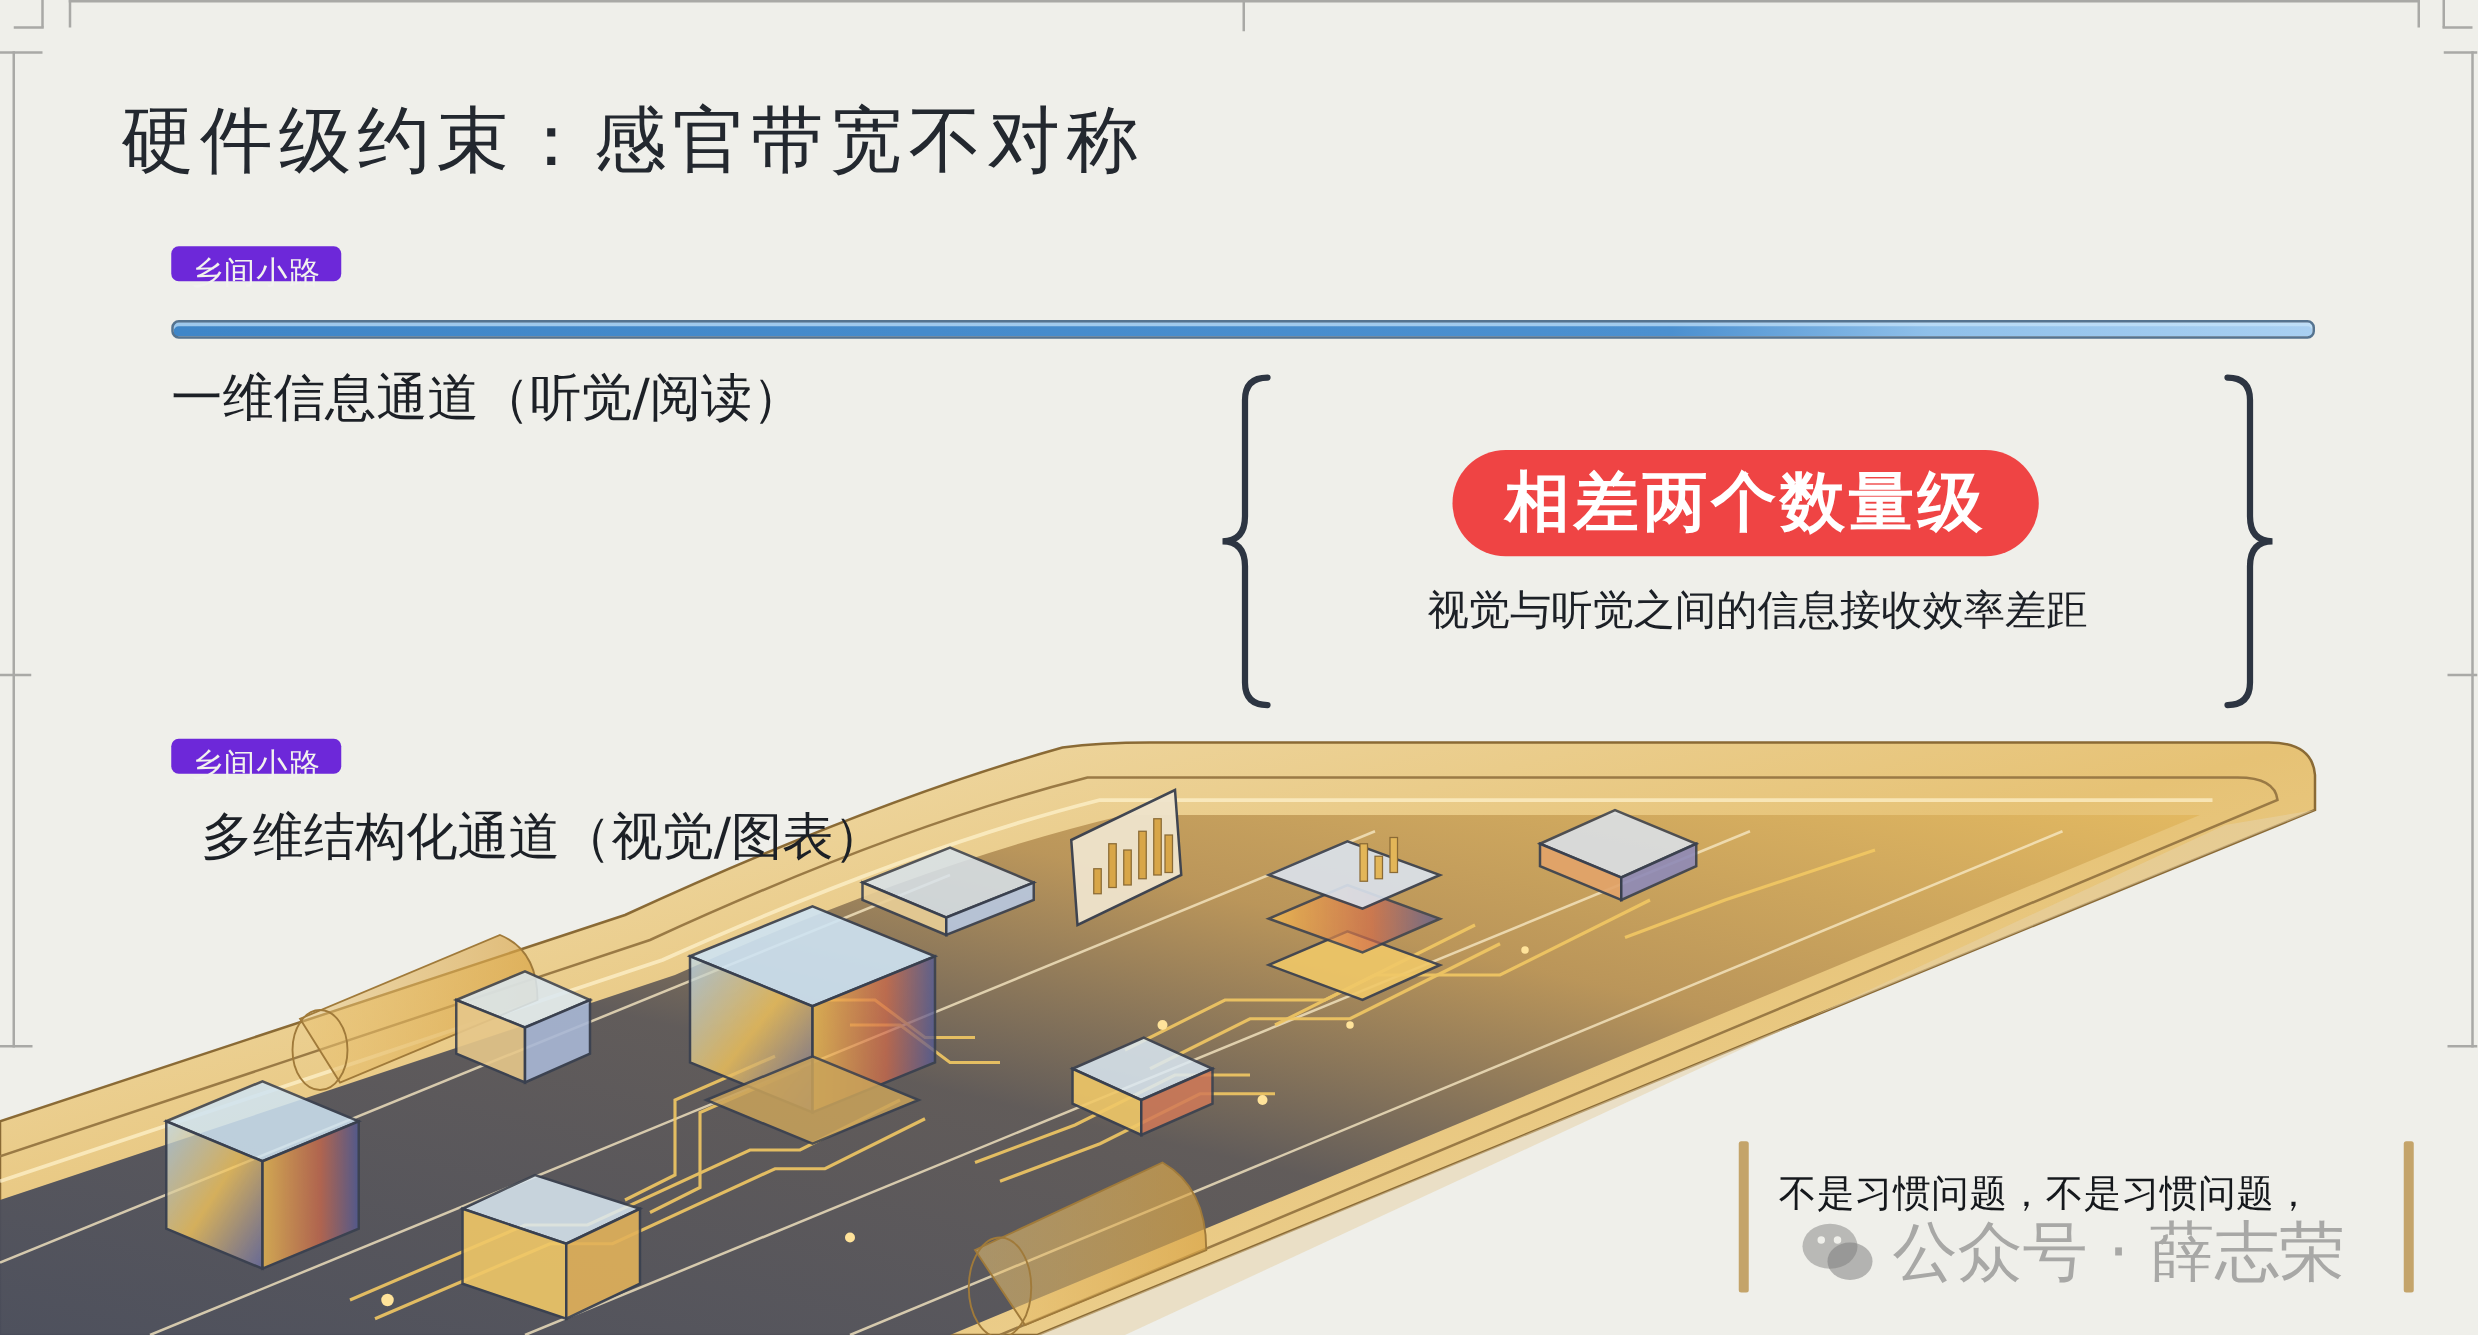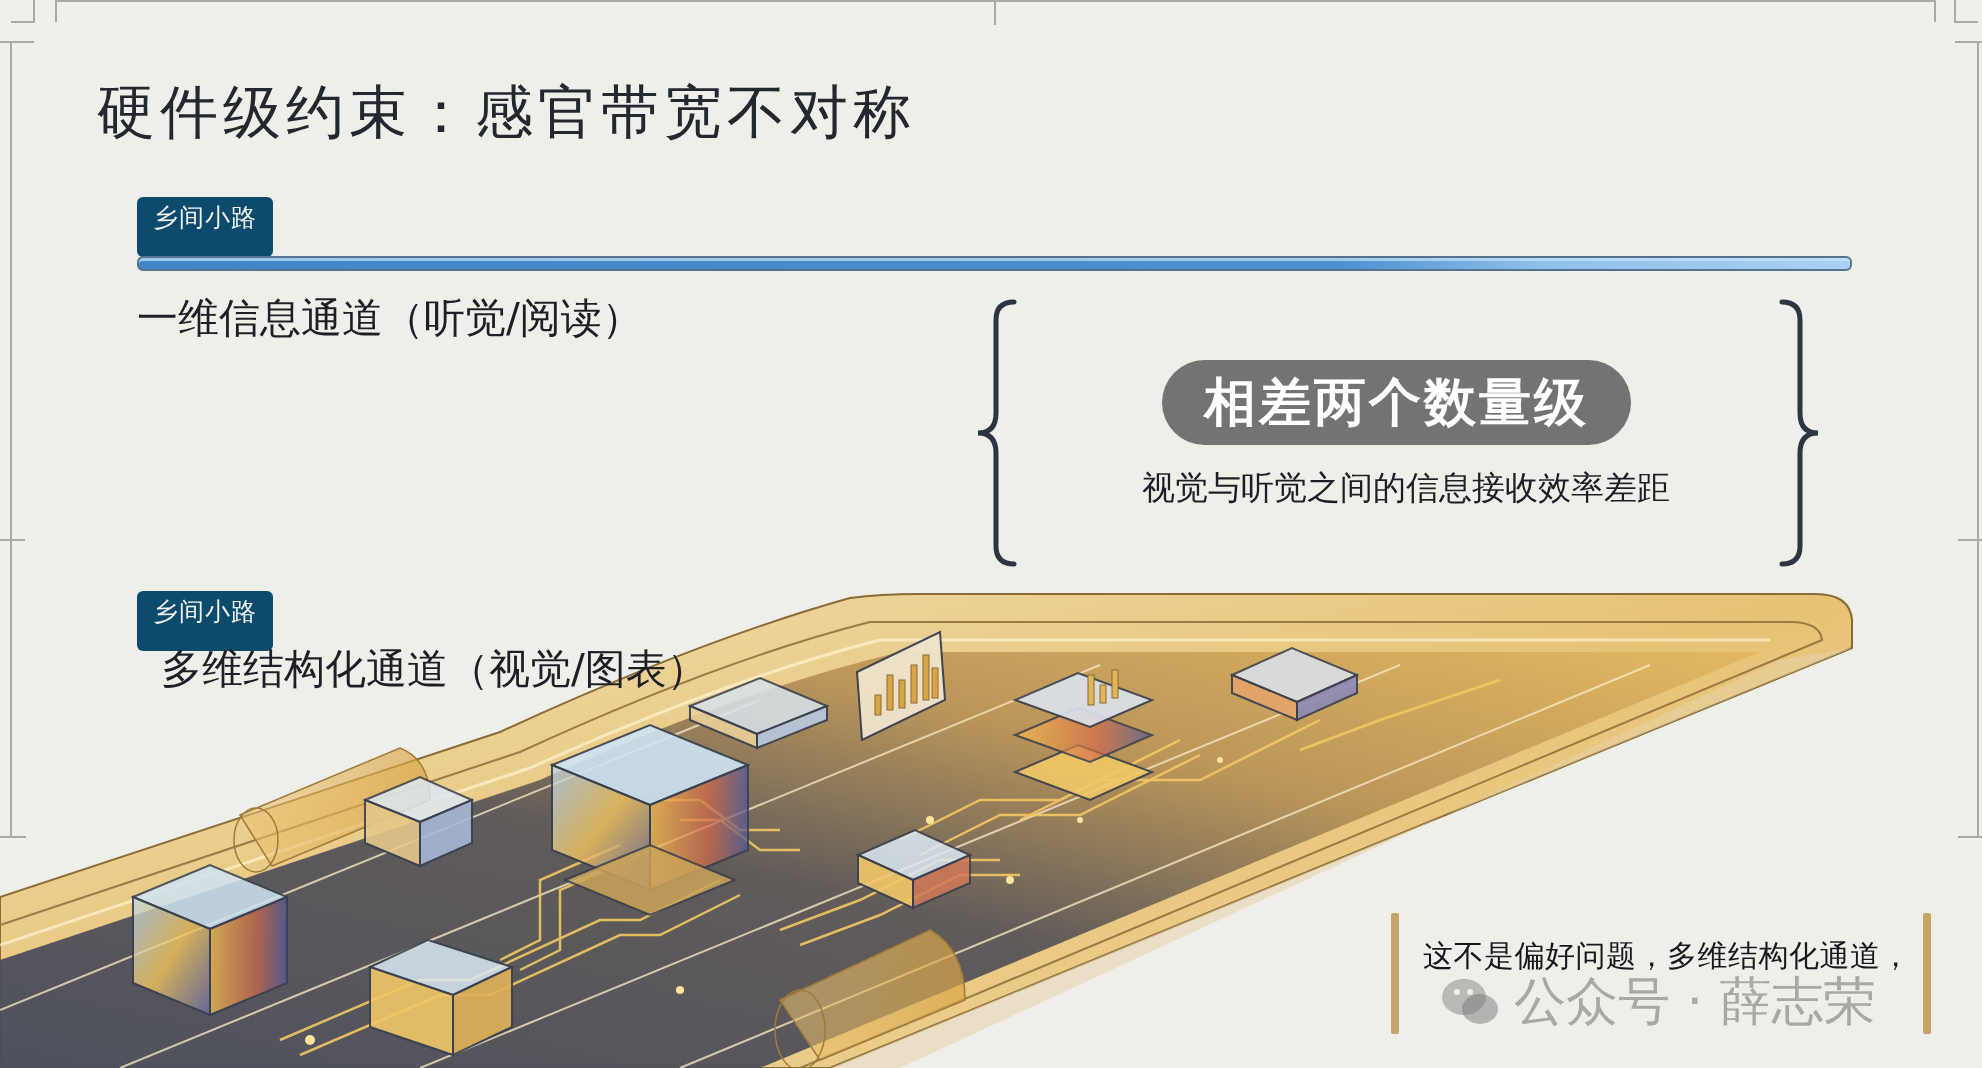--- a/index.html
+++ b/index.html
@@ -10,39 +10,39 @@
     color: #1f2630;
   }
   .frame-line { position: absolute; background: #a9a9a6; }
   .illustration { position: absolute; left: 0; top: 0; width: 1982px; height: 1068px; z-index: 1; }
   .page-title {
     position: absolute; left: 97px; top: 74px; margin: 0;
     font-size: 58px; font-weight: normal; letter-spacing: 5px; color: #23282f;
     white-space: nowrap; z-index: 2;
   }
   .tag {
-    position: absolute; left: 137px; height: 60px; width: 136px; box-sizing: border-box;
-    background: #0c4a6e; color: #f2f2ee; border-radius: 6px;
+    position: absolute; left: 137px; height: 28px; width: 136px; box-sizing: border-box;
+    background: #6d28d9; color: #f2f2ee; border-radius: 6px;
     font-size: 25px; line-height: 42px; text-align: center; letter-spacing: 1px;
     z-index: 2;
   }
   .lane-text {
     position: absolute; left: 137px; font-size: 41px; color: #1c2026; white-space: nowrap; z-index: 2;
   }
   .road-bar {
     position: absolute; left: 137px; top: 256px; width: 1715px; height: 15px; box-sizing: border-box;
     border: 2px solid #55738f; border-radius: 6px;
     background: linear-gradient(90deg, #3f86c8 0%, #4b90d0 70%, #8fc0ea 82%, #a9d0f2 100%);
     box-shadow: inset 0 3px 0 rgba(200,228,250,0.7);
     z-index: 2;
   }
   .brace { position: absolute; top: 298px; width: 48px; height: 270px; z-index: 2; }
   .pill {
     position: absolute; left: 1162px; top: 360px; width: 469px; height: 85px;
-    background: #737373; border-radius: 43px; color: #ffffff;
+    background: #ef4444; border-radius: 43px; color: #ffffff;
     font-size: 52px; font-weight: bold; line-height: 85px; text-align: center; letter-spacing: 3px;
     z-index: 2;
   }
   .pill-sub {
     position: absolute; left: 1100px; top: 466px; width: 612px; text-align: center;
     font-size: 33px; color: #1c2026; white-space: nowrap; z-index: 2;
   }
   .quote {
     position: absolute; left: 1391px; top: 913px; width: 540px; height: 121px; z-index: 3;
   }
@@ -218,21 +218,21 @@
 <svg class="brace" style="left:1774px;" viewBox="0 0 48 270">
   <path d="M8,4 Q26,4 26,22 L26,115 Q26,135 44,135 Q26,135 26,155 L26,248 Q26,266 8,266" fill="none" stroke="#2d3542" stroke-width="5" stroke-linecap="round"></path>
 </svg>
 
 <div class="tag" style="top:591px;">乡间小路</div>
 <div class="lane-text" style="top:642px;margin-left:24px;">多维结构化通道（视觉/图表）</div>
 
 <div class="quote">
   <div class="quote-bar" style="left:0;"></div>
   <div class="quote-text">
-    <div>这不是偏好问题，多维结构化通道，</div>
+    <div>不是习惯问题，不是习惯问题，</div>
   </div>
   <div class="quote-bar" style="left:532px;"></div>
 </div>
 
 <div class="watermark">
   <svg class="wm-icon" viewBox="0 0 60 54">
     <ellipse cx="24" cy="22" rx="22" ry="18" fill="rgba(120,120,120,0.45)"></ellipse>
     <ellipse cx="40" cy="34" rx="18" ry="15" fill="rgba(120,120,120,0.5)"></ellipse>
     <circle cx="17" cy="17" r="3" fill="#efefea"></circle>
       <circle cx="30" cy="17" r="3" fill="#efefea"></circle>

